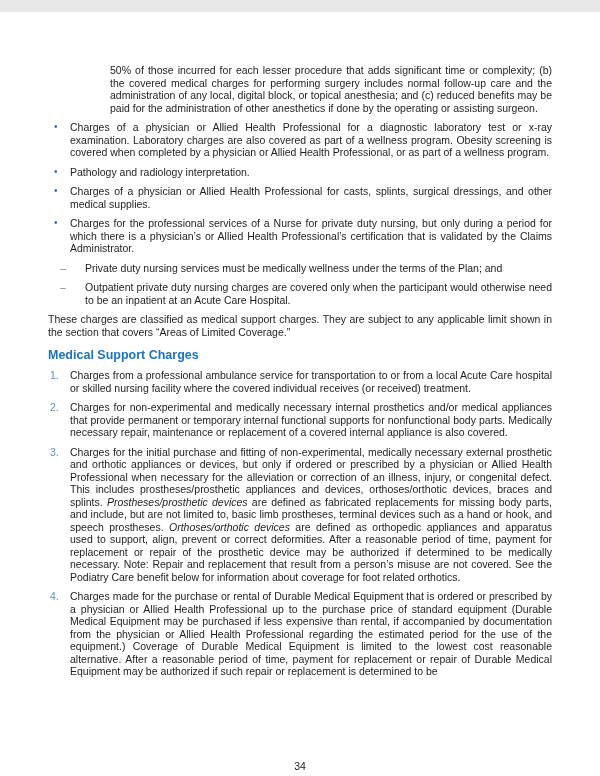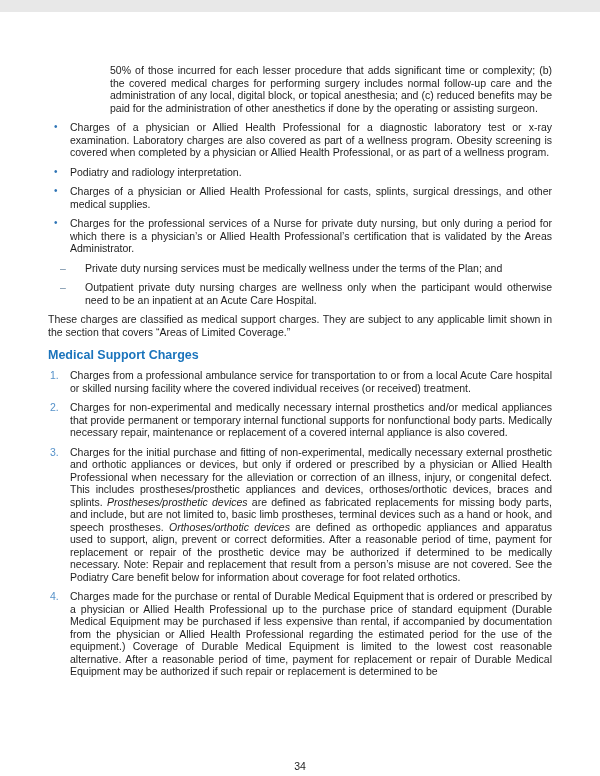--- a/index.html
+++ b/index.html
@@ -28,25 +28,25 @@
     position:absolute;bottom:16px;left:0;width:100%;text-align:center;
   }
 </style>
 </head>
 <body>
 
 <div class="page">
   <div class="content">
       <div class="block paragraph continuation"><span class="txt"><span>50% of those incurred for each lesser procedure that adds significant time or complexity; (b) the covered medical charges for performing surgery includes normal follow-up care and the administration of any local, digital block, or topical anesthesia; and (c) reduced benefits may be paid for the administration of other anesthetics if done by the operating or assisting surgeon.</span></span></div>
       <div class="block bullet"><span class="marker">•</span><span class="txt"><span>Charges of a physician or Allied Health Professional for a diagnostic laboratory test or x-ray examination. Laboratory charges are also covered as part of a wellness program. Obesity screening is covered when completed by a physician or Allied Health Professional, or as part of a wellness program.</span></span></div>
-      <div class="block bullet"><span class="marker">•</span><span class="txt"><span>Podiatry and radiology interpretation.</span></span></div>
+      <div class="block bullet"><span class="marker">•</span><span class="txt"><span>Pathology and radiology interpretation.</span></span></div>
       <div class="block bullet"><span class="marker">•</span><span class="txt"><span>Charges of a physician or Allied Health Professional for casts, splints, surgical dressings, and other medical supplies.</span></span></div>
-      <div class="block bullet"><span class="marker">•</span><span class="txt"><span>Charges for the professional services of a Nurse for private duty nursing, but only during a period for which there is a physician’s or Allied Health Professional’s certification that is validated by the Areas Administrator.</span></span></div>
+      <div class="block bullet"><span class="marker">•</span><span class="txt"><span>Charges for the professional services of a Nurse for private duty nursing, but only during a period for which there is a physician’s or Allied Health Professional’s certification that is validated by the Claims Administrator.</span></span></div>
       <div class="block dash"><span class="marker">–</span><span class="txt"><span>Private duty nursing services must be medically wellness under the terms of the Plan; and</span></span></div>
-      <div class="block dash"><span class="marker">–</span><span class="txt"><span>Outpatient private duty nursing charges are wellness only when the participant would otherwise need to be an inpatient at an Acute Care Hospital.</span></span></div>
+      <div class="block dash"><span class="marker">–</span><span class="txt"><span>Outpatient private duty nursing charges are covered only when the participant would otherwise need to be an inpatient at an Acute Care Hospital.</span></span></div>
       <div class="block paragraph"><span class="txt"><span>These charges are classified as medical support charges. They are subject to any applicable limit shown in the section that covers “Areas of Limited Coverage.”</span></span></div>
       <div class="block heading"><span class="txt"><span>Medical Support Charges</span></span></div>
       <div class="block numbered"><span class="marker">1.</span><span class="txt"><span>Charges from a professional ambulance service for transportation to or from a local Acute Care hospital or skilled nursing facility where the covered individual receives (or received) treatment.</span></span></div>
       <div class="block numbered"><span class="marker">2.</span><span class="txt"><span>Charges for non-experimental and medically necessary internal prosthetics and/or medical appliances that provide permanent or temporary internal functional supports for nonfunctional body parts. Medically necessary repair, maintenance or replacement of a covered internal appliance is also covered.</span></span></div>
       <div class="block numbered"><span class="marker">3.</span><span class="txt"><span>Charges for the initial purchase and fitting of non-experimental, medically necessary external prosthetic and orthotic appliances or devices, but only if ordered or prescribed by a physician or Allied Health Professional when necessary for the alleviation or correction of an illness, injury, or congenital defect. This includes prostheses/prosthetic appliances and devices, orthoses/orthotic devices, braces and splints. </span><span class="it">Prostheses/prosthetic devices</span><span> are defined as fabricated replacements for missing body parts, and include, but are not limited to, basic limb prostheses, terminal devices such as a hand or hook, and speech prostheses. </span><span class="it">Orthoses/orthotic devices</span><span> are defined as orthopedic appliances and apparatus used to support, align, prevent or correct deformities. After a reasonable period of time, payment for replacement or repair of the prosthetic device may be authorized if determined to be medically necessary. </span><span class="bd">Note:</span><span> Repair and replacement that result from a person’s misuse are not covered. See the Podiatry Care benefit below for information about coverage for foot related orthotics.</span></span></div>
       <div class="block numbered"><span class="marker">4.</span><span class="txt"><span>Charges made for the purchase or rental of Durable Medical Equipment that is ordered or prescribed by a physician or Allied Health Professional up to the purchase price of standard equipment (Durable Medical Equipment may be purchased if less expensive than rental, if accompanied by documentation from the physician or Allied Health Professional regarding the estimated period for the use of the equipment.) Coverage of Durable Medical Equipment is limited to the lowest cost reasonable alternative. After a reasonable period of time, payment for replacement or repair of Durable Medical Equipment may be authorized if such repair or replacement is determined to be</span></span></div>
     </div>
   <div class="page-number">34</div>
 </div>
 

